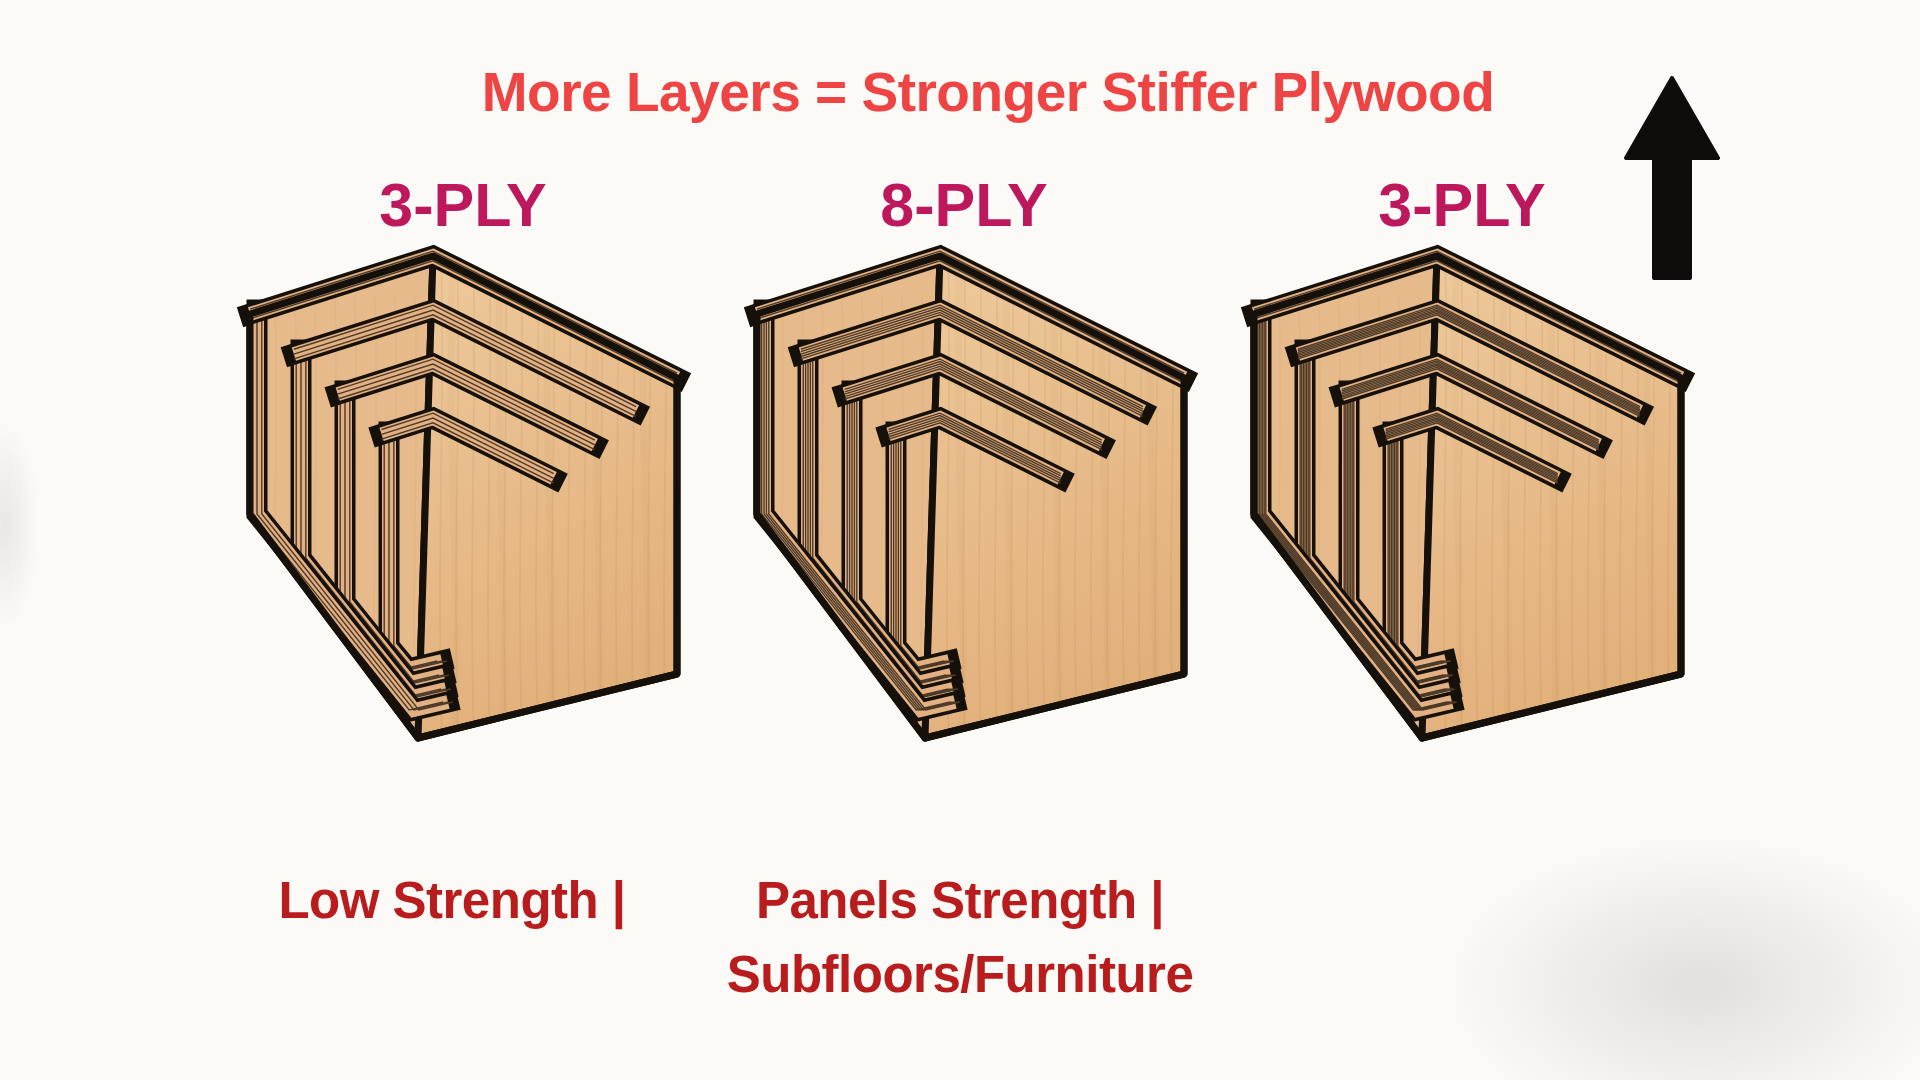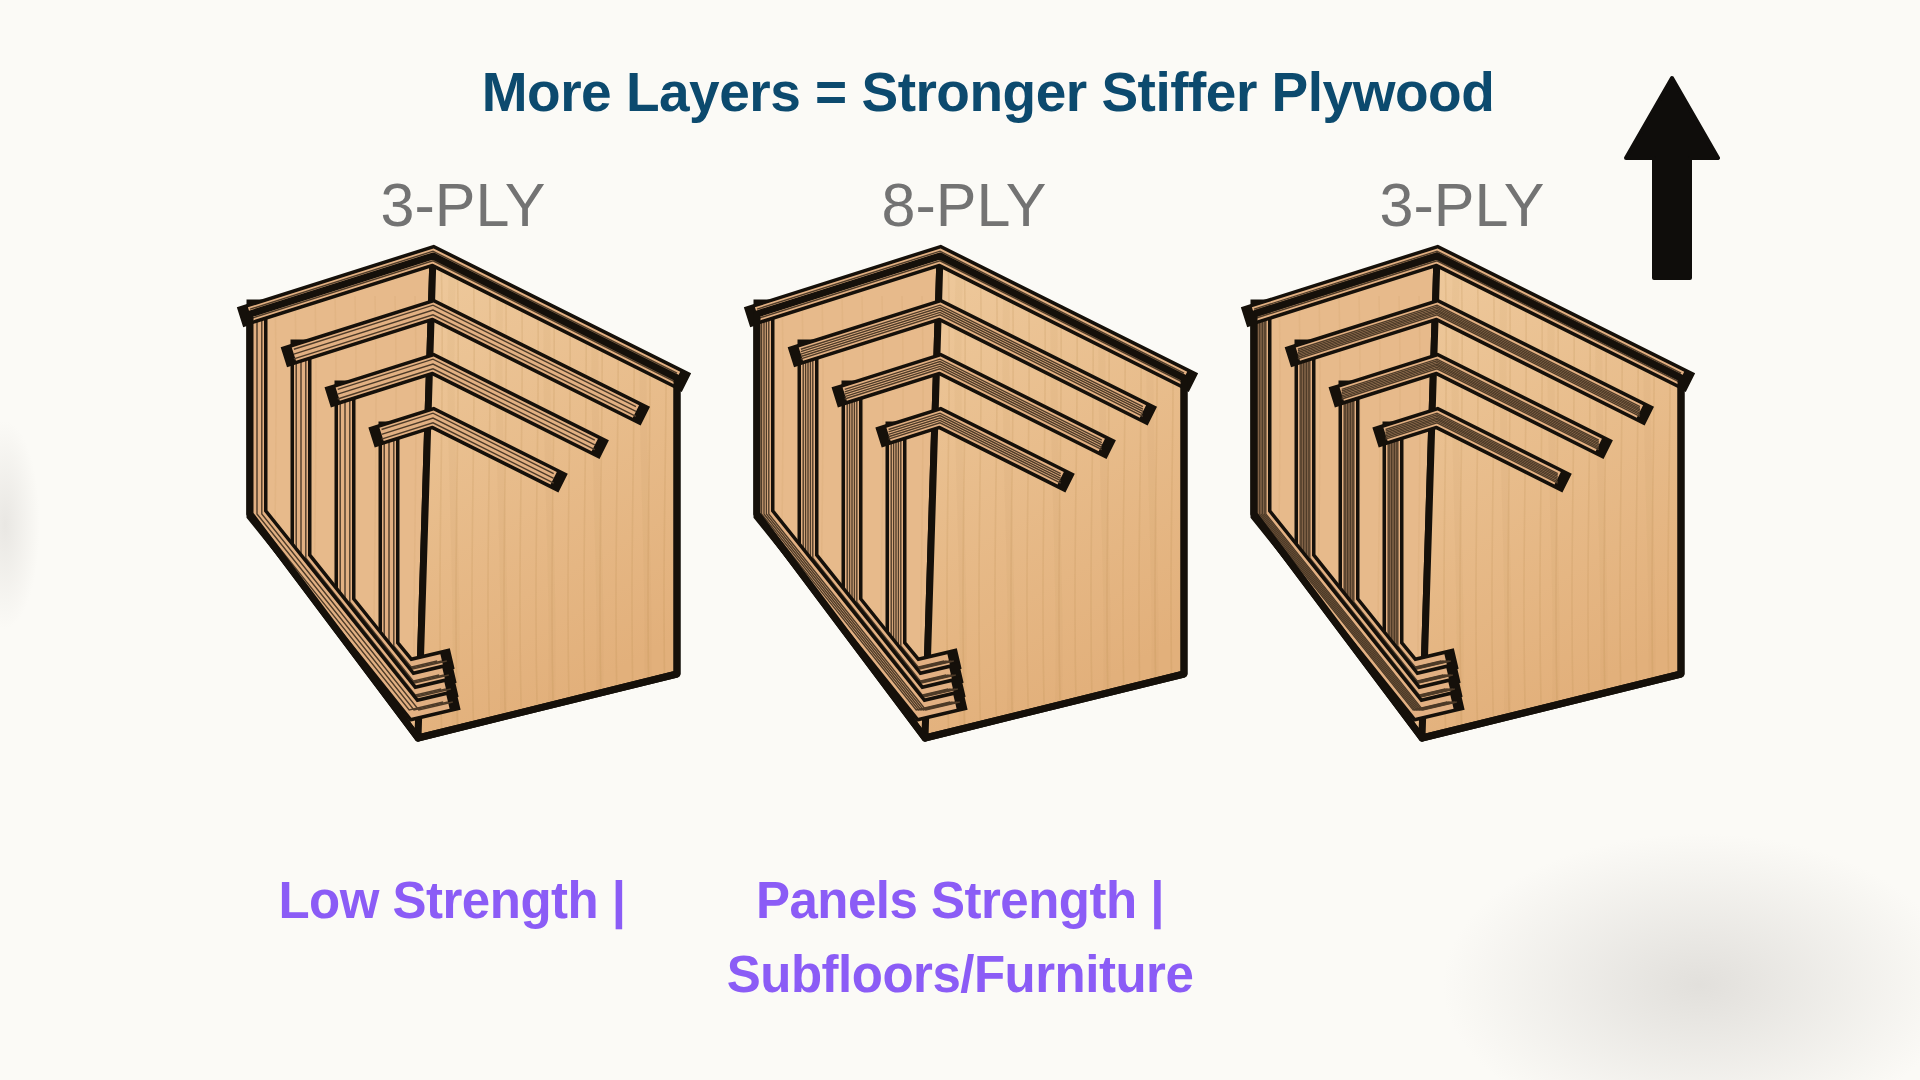--- a/index.html
+++ b/index.html
@@ -13,30 +13,30 @@
     position:absolute;right:-60px;bottom:-70px;width:560px;height:330px;
     background:radial-gradient(ellipse at center, rgba(205,202,198,.55) 0%, rgba(205,202,198,0) 65%);
     pointer-events:none;
   }
   .shade-left{
     position:absolute;left:-30px;top:420px;width:70px;height:210px;
     background:radial-gradient(ellipse at center, rgba(215,212,208,.5) 0%, rgba(215,212,208,0) 70%);
   }
   .title{
     position:absolute;top:60px;left:388px;width:1200px;
-    text-align:center;font-size:55px;font-weight:600;color:#0c4a6e;
+    text-align:center;font-size:55px;font-weight:600;color:#ef4444;
     letter-spacing:-0.5px;white-space:nowrap;
   }
   .ply-label{
     position:absolute;top:170px;transform:translateX(-50%);
-    font-size:61px;font-weight:400;color:#737373;letter-spacing:0px;white-space:nowrap;
+    font-size:61px;font-weight:700;color:#be185d;letter-spacing:0px;white-space:nowrap;
   }
   .caption{
     position:absolute;top:864px;transform:translateX(-50%);
-    text-align:center;font-size:51px;font-weight:600;color:#8b5cf6;
+    text-align:center;font-size:51px;font-weight:600;color:#b91c1c;
     line-height:74px;letter-spacing:-0.5px;white-space:nowrap;
   }
   .caption span{display:block;}
   .arrow-svg{position:absolute;left:1612px;top:72px;}
 </style>
 </head>
 <body>
 
 <div class="stage">
 

